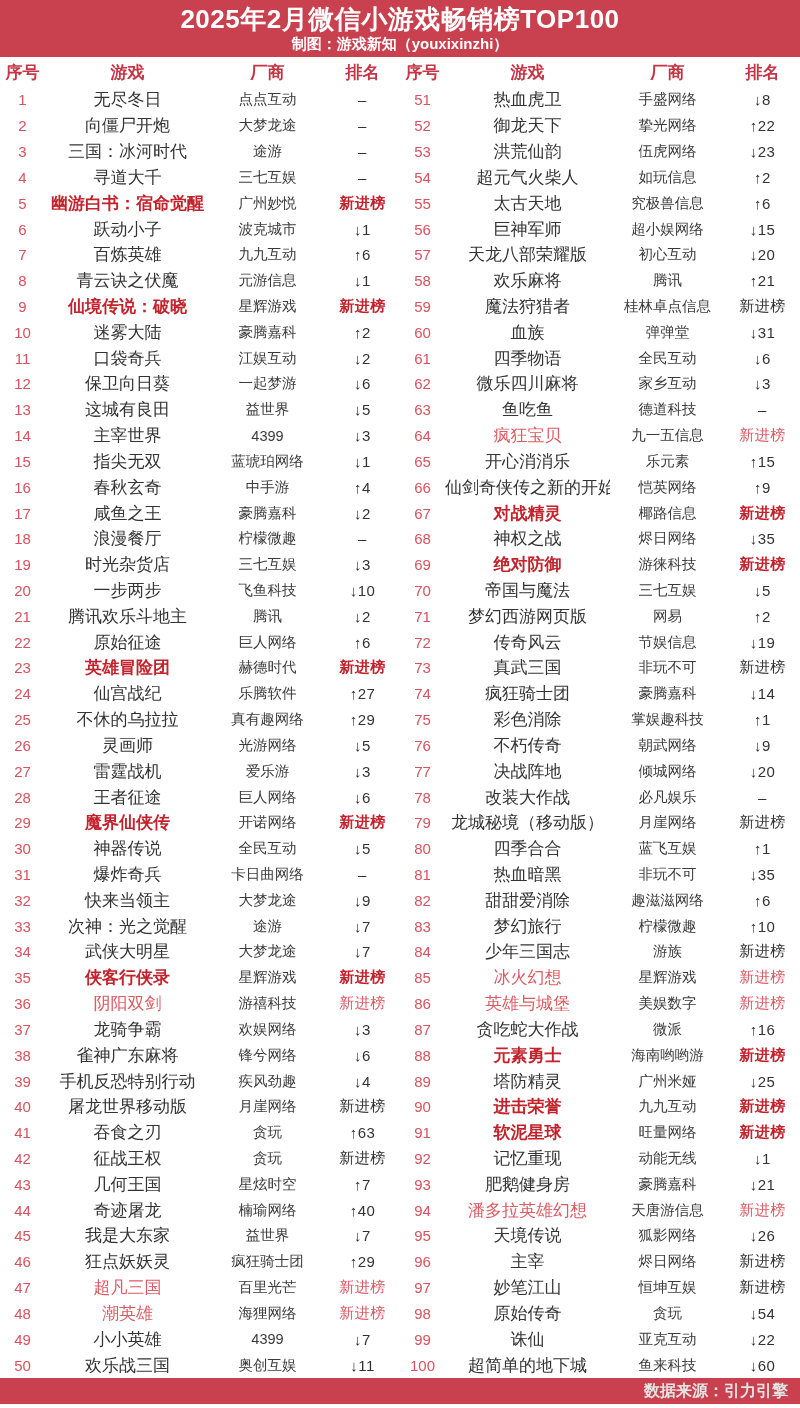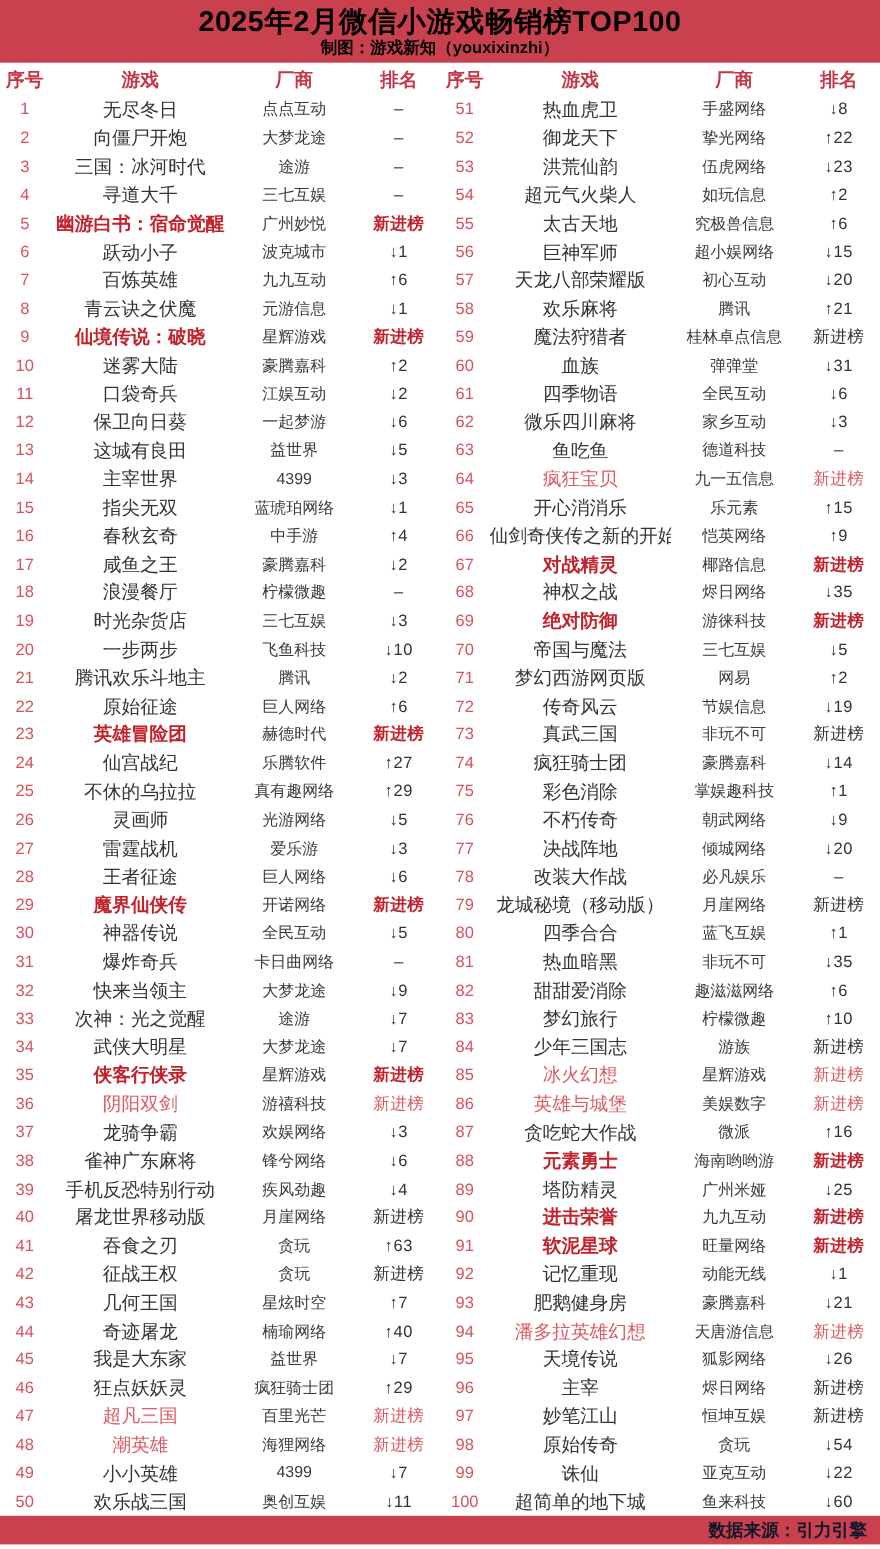--- a/index.html
+++ b/index.html
@@ -8,21 +8,21 @@
     width: 800px; height: 1408px;
     font-family: "Liberation Sans", "DejaVu Sans", sans-serif;
     overflow: hidden;
   }
   .page { width: 800px; height: 1408px; display: flex; flex-direction: column; background: #fff; }
 
   
   .topbar {
     height: 57px; background: var(--accent, #c9404f);
     display: flex; flex-direction: column; align-items: center; justify-content: center;
-    color: #000000;
+    color: #ffffff;
   }
   .title { font-size: 26px; font-weight: bold; line-height: 30px; letter-spacing: 0.5px; }
   .subtitle { font-size: 15px; font-weight: bold; line-height: 20px; }
 
   
   .colheads { height: 30px; display: flex; align-items: center; }
   .half-head { width: 400px; display: grid; grid-template-columns: 45px 165px 115px 75px; align-items: center; }
   .half-head span { text-align: center; font-size: 17px; font-weight: bold; color: var(--headRed, #c43546); }
 
   
@@ -37,21 +37,21 @@
   .s-strong { color: var(--strongRed, #c2222b) !important; font-weight: bold; }
   .s-light { color: var(--lightRed, #dc5a62) !important; text-align: center; }
 
   
   .botbar {
     height: 26px; margin-top: auto; margin-bottom: 4px;
     background: var(--accent, #c9404f);
     display: flex; align-items: center; justify-content: flex-end;
     padding-right: 12px;
   }
-  .botbar span { color: #0f172a; font-size: 16px; font-weight: bold; font-family: Liberation Serif, serif; }
+  .botbar span { color: #e5e5e5; font-size: 16px; font-weight: bold; font-family: Liberation Serif, serif; }
 </style>
 </head>
 <body>
 
 <div class="page">
 
   <header class="topbar">
     <div class="title">2025年2月微信小游戏畅销榜TOP100</div>
     <div class="subtitle">制图：游戏新知（youxixinzhi）</div>
   </header>

